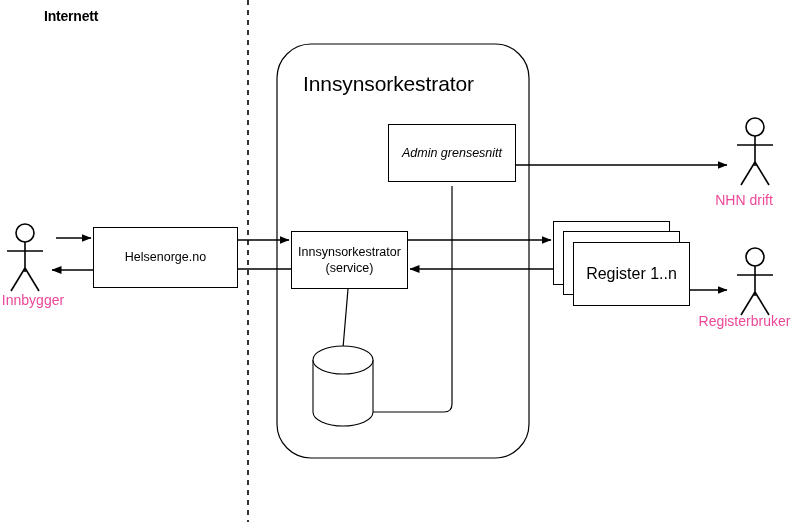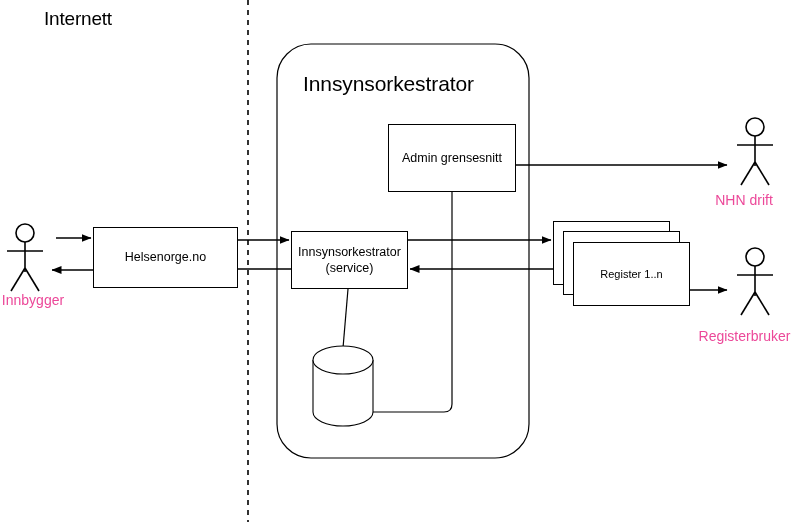--- a/index.html
+++ b/index.html
@@ -21,22 +21,22 @@
   }
   #diagram-svg {
     position: absolute;
     left: 0;
     top: 0;
     width: 796px;
     height: 522px;
   }
   .zone-title {
     position: absolute;
-    font-size: 19px;
-    font-weight: normal;
+    font-size: 14px;
+    font-weight: bold;
     color: #000000;
     white-space: nowrap;
     letter-spacing: -0.2px;
   }
   #zone-title-internett { left: 44px; top: 8px; }
   #zone-title-helsenett { left: 435px; top: 8px; }
 
   .container-title {
     position: absolute;
     font-size: 21px;
@@ -53,21 +53,21 @@
     background: #ffffff;
     display: flex;
     align-items: center;
     justify-content: center;
     text-align: center;
     font-size: 12.5px;
     line-height: 1.3;
     color: #000000;
   }
   #node-helsenorge { left: 93px; top: 227px; width: 145px; height: 61px; }
-  #node-admin { left: 388px; top: 124px; width: 128px; height: 68px; }
+  #node-admin { left: 388px; top: 124px; width: 128px; height: 58px; font-style: italic; }
   #node-service { left: 291px; top: 231px; width: 117px; height: 58px; }
 
   .register-stack {
     position: absolute;
     left: 553px;
     top: 221px;
     width: 137px;
     height: 85px;
   }
   .register-layer {
@@ -78,33 +78,33 @@
     width: 117px;
     height: 64px;
   }
   #register-layer-back  { left: 0px;  top: 0px; }
   #register-layer-mid   { left: 10px; top: 10px; }
   #register-layer-front {
     left: 20px; top: 21px;
     display: flex;
     align-items: center;
     justify-content: center;
-    font-size: 11px;
+    font-size: 16px;
     color: #000000;
   }
   .actor-label {
     position: absolute;
     font-size: 14px;
     color: #ec4899;
     white-space: nowrap;
     text-align: center;
   }
   #actor-innbygger-label { left: -2px;  top: 292px; width: 70px; }
   #actor-nhndrift-label  { left: 704px; top: 192px; width: 80px; }
-  #actor-registerbruker-label { left: 692px; top: 328px; width: 105px; }
+  #actor-registerbruker-label { left: 692px; top: 313px; width: 105px; }
 </style>
 </head>
 <body>
 
 <div id="diagram-root">
 
   <svg id="diagram-svg" viewBox="0 0 796 522" xmlns="http://www.w3.org/2000/svg">
     <defs>
       <marker id="arrowhead" markerWidth="10" markerHeight="8" refX="9.5" refY="4" orient="auto" markerUnits="userSpaceOnUse">
         <path d="M0,0 L10,4 L0,8 z" fill="#000000"></path>

